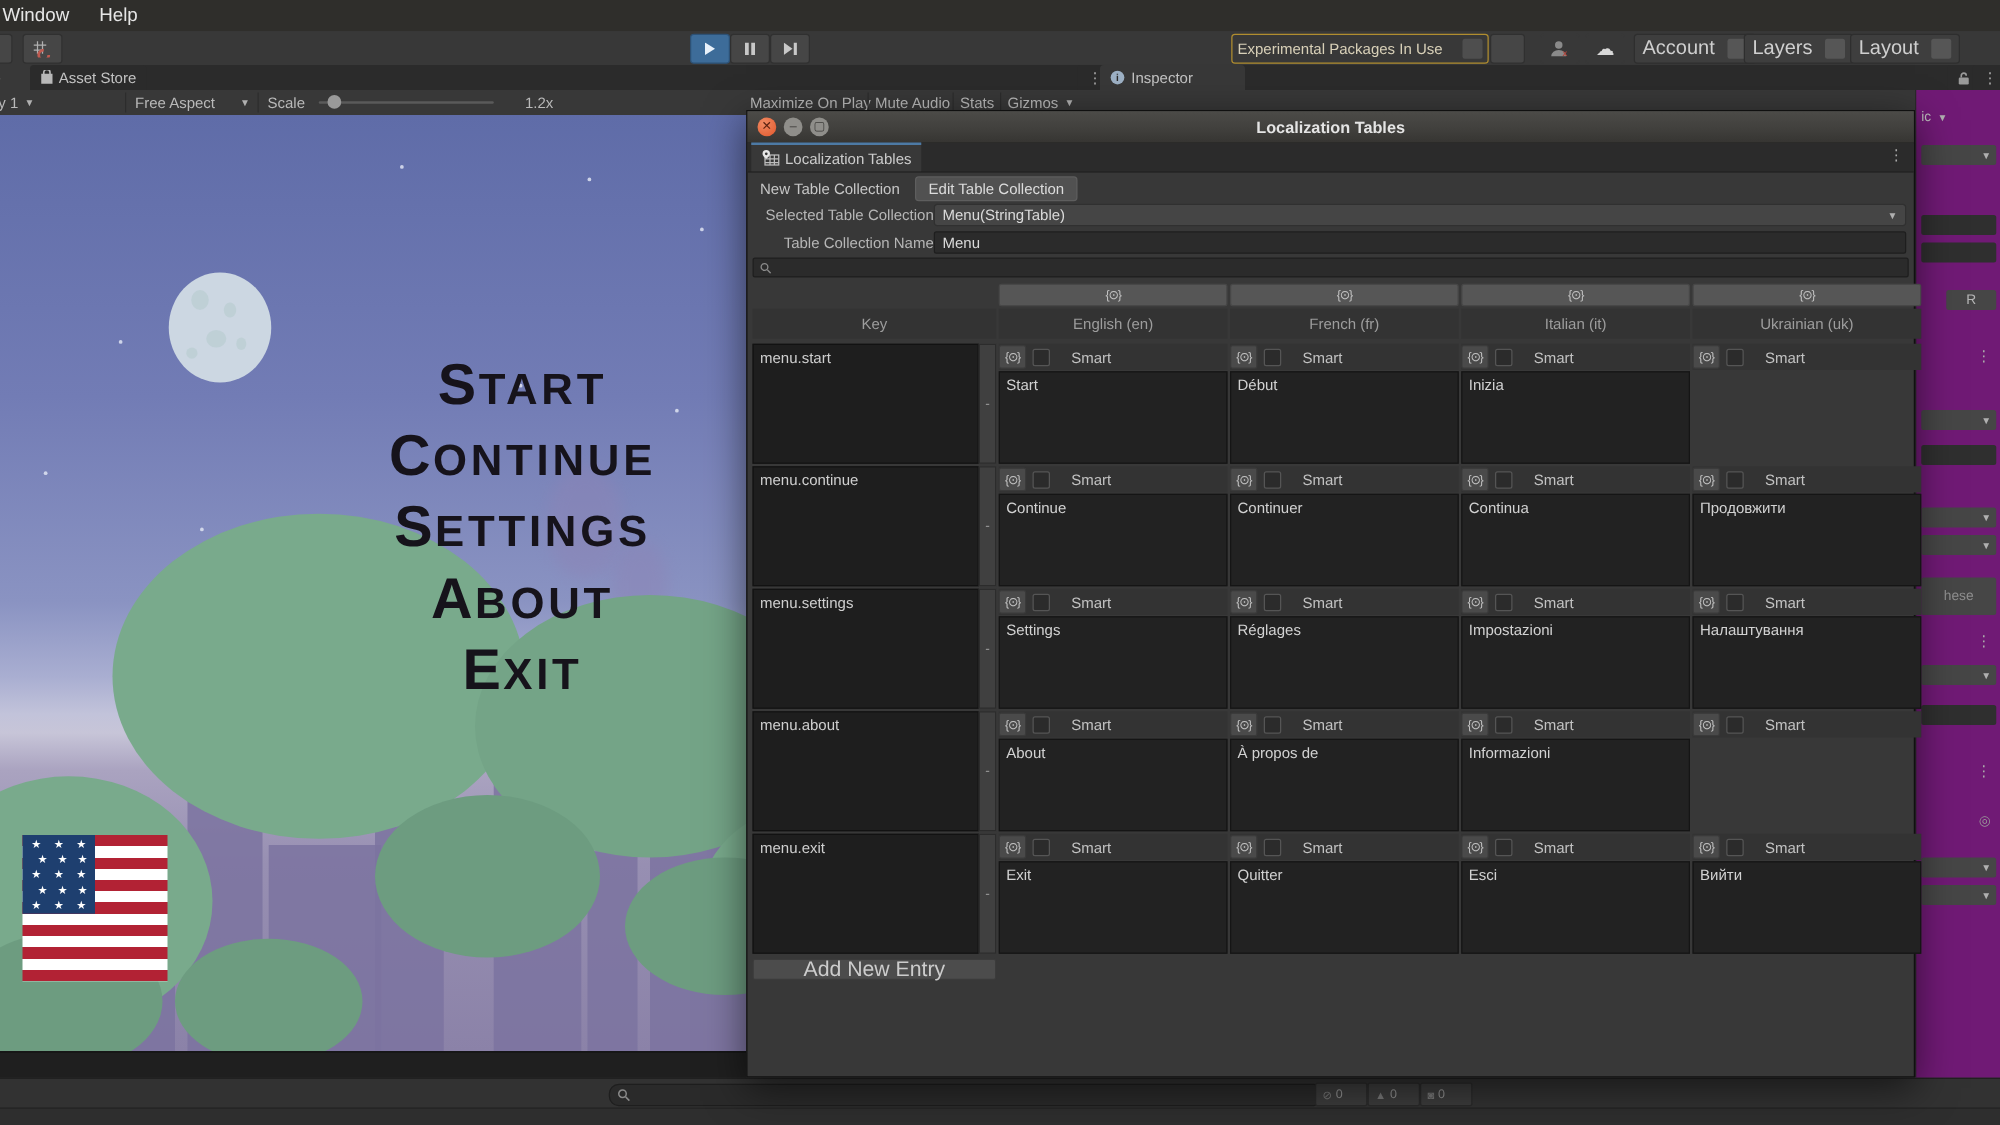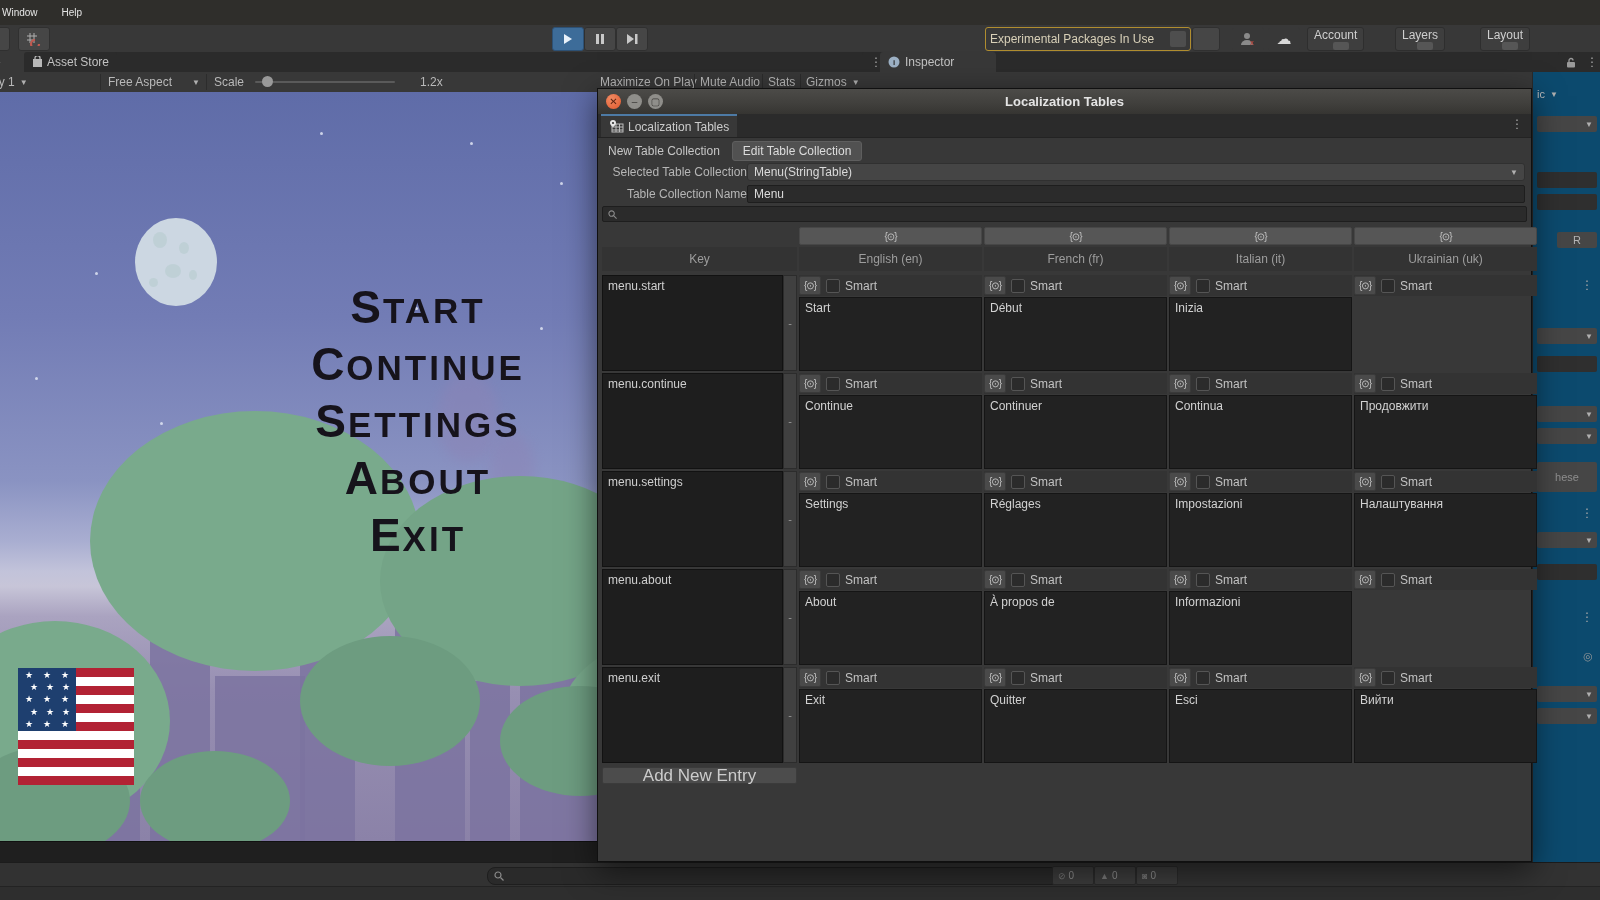--- a/index.html
+++ b/index.html
@@ -1,31 +1,31 @@
 <!DOCTYPE html>
 <html><head>
 <meta charset="utf-8">
 <style>
   html,body{margin:0;padding:0;background:#1a1a1a;}
   #root{position:relative;width:1600px;height:900px;overflow:hidden;background:#383838;
         font-family:"Liberation Sans",sans-serif;font-size:11px;color:#c4c4c4;}
   .abs{position:absolute;}
   
-  .menubar{left:0;top:0;width:1600px;height:25px;background:#2f2e2b;color:#e6e6e6;font-size:10px;display:flex;align-items:center;}
+  .menubar{left:0;top:0;width:1600px;height:25px;background:#2f2e2b;color:#e6e6e6;font-size:15px;display:flex;align-items:center;}
   .menubar .mitem{padding:0 12px;}
   .unity-toolbar{left:0;top:25px;width:1600px;height:27px;background:#383838;border-bottom:1px solid #282828;}
   .tool-btn{position:absolute;height:22px;top:2px;background:#464646;border:1px solid #303030;border-radius:3px;
             display:flex;align-items:center;justify-content:center;color:#c8c8c8;}
   .play-btn{width:30px;}
   .play-active{background:#3d6c99;border-color:#2d5175;color:#eaf2fa;}
   .exp-btn{position:absolute;left:985px;top:2px;width:196px;height:22px;border:1px solid #b08d2f;border-radius:3px;
            background:#383838;color:#d8d0b8;display:flex;align-items:center;padding:0 4px;font-size:12px;}
   .exp-btn .sq{margin-left:auto;width:16px;height:16px;background:#4e4e4e;border-radius:2px;}
   .dd-btn{position:absolute;top:2px;height:22px;background:#3e3e3e;border:1px solid #2e2e2e;border-radius:3px;
-          display:flex;align-items:center;padding:0 6px;color:#cfcfcf;font-size:12px;flex-direction:column;}
+          display:flex;align-items:center;padding:0 6px;color:#cfcfcf;font-size:16px;}
   .dd-btn .sq{width:16px;height:16px;background:#565656;border-radius:2px;margin-left:10px;}
   
   .tabstrip{left:0;top:52px;width:1600px;height:20px;background:#2b2b2b;border-bottom:1px solid #242424;}
   .tab{position:absolute;top:0;height:20px;background:#383838;display:flex;align-items:center;padding:0 8px;color:#c2c2c2;font-size:12px;border-radius:3px 3px 0 0;}
   .kebab{color:#aaa;font-size:12px;letter-spacing:0;line-height:10px;}
   
   .gamebar{left:0;top:72px;width:1600px;height:20px;background:#383838;border-bottom:1px solid #2a2a2a;color:#b9b9b9;font-size:12px;}
   .gb-item{position:absolute;top:0;height:20px;display:flex;align-items:center;}
   .arrow{font-size:8px;color:#b0b0b0;margin-left:5px;}
   .slider-track{position:absolute;top:9px;height:2px;background:#5a5a5a;border-radius:1px;}
@@ -48,21 +48,21 @@
   .canton{position:absolute;left:0;top:0;width:58px;height:63px;background:#1e3f6f;color:#fff;font-size:9px;line-height:12px;
           display:flex;flex-direction:column;justify-content:space-around;padding:1px 2px;box-sizing:border-box;}
   .canton .srow{display:flex;justify-content:space-around;}
   
   .gamebottom{left:0;top:841px;width:600px;height:25px;background:#1f1f1f;border-top:1px solid #111;}
   .consolebar{left:0;top:862px;width:1600px;height:24px;background:#323232;border-top:1px solid #1c1c1c;}
   .searchfield{position:absolute;left:487px;top:4px;width:558px;height:16px;background:#2a2a2a;border:1px solid #1e1e1e;border-radius:8px;display:flex;align-items:center;padding:0 6px;color:#8a8a8a;}
   .cnt-group{position:absolute;top:3px;height:17px;display:flex;align-items:center;background:#3c3c3c;border:1px solid #2a2a2a;border-radius:2px;padding:0 5px;color:#8f8f8f;font-size:10px;gap:3px;}
   .bottomband{left:0;top:886px;width:1600px;height:14px;background:#2e2e2e;border-top:1px solid #232323;}
   
-  .sliver{left:1532px;top:72px;width:68px;height:790px;background:#0c4a6e;border-left:1px solid #2a2a2a;overflow:hidden;text-decoration:underline;}
+  .sliver{left:1532px;top:72px;width:68px;height:790px;background:#701a75;border-left:1px solid #2a2a2a;overflow:hidden;text-decoration:underline;}
   .sl-row{position:absolute;left:4px;width:60px;height:16px;background:#464646;border-radius:2px;display:flex;align-items:center;justify-content:flex-end;padding:0 4px;box-sizing:border-box;color:#9a9a9a;}
   .sl-plain{background:#2f2f2f;}
   
   .locwin{left:597px;top:88px;width:935px;height:774px;background:#383838;border:1px solid #101010;
           box-shadow:0 8px 30px rgba(0,0,0,.55);box-sizing:border-box;}
   .titlebar{position:absolute;left:0;top:0;width:100%;height:25px;
             background:linear-gradient(180deg,#4c4b48 0%,#403f3c 60%,#363532 100%);border-bottom:1px solid #23221f;}
   .wbtn{position:absolute;top:5px;width:15px;height:15px;border-radius:50%;display:flex;align-items:center;justify-content:center;
         font-size:10px;line-height:10px;color:#3a2a20;}
   .wclose{left:8px;background:radial-gradient(circle at 35% 30%,#f08b63,#e2572c);color:#5e2311;}
@@ -89,21 +89,21 @@
   .loctable{position:absolute;left:4px;top:138px;width:919px;}
   .hbtn{position:absolute;top:0;height:18px;background:#565656;border:1px solid #474747;border-radius:2px;display:flex;align-items:center;justify-content:center;box-sizing:border-box;}
   .hlabel{position:absolute;top:20px;height:24px;display:flex;align-items:center;justify-content:center;color:#9d9d9d;font-size:12px;background:#333333;}
   .meta-ico{font-size:10px;color:#c2c2c2;letter-spacing:-1px;}
   .keycell{position:absolute;background:#1e1e1e;border:1px solid #121212;box-sizing:border-box;color:#cfcfcf;font-size:12px;padding:3px 5px;}
   .handlecell{position:absolute;background:#404040;border:1px solid #2c2c2c;box-sizing:border-box;display:flex;align-items:center;justify-content:center;color:#9a9a9a;}
   .langcell{position:absolute;box-sizing:border-box;}
   .cellhead{height:21px;display:flex;align-items:center;gap:5px;background:#333333;}
   .cellhead .mbtn{width:20px;height:17px;background:#4a4a4a;border:1px solid #3a3a3a;border-radius:2px;display:flex;align-items:center;justify-content:center;}
   .cellhead .cbox{width:12px;height:12px;background:#2b2b2b;border:1px solid #555;border-radius:2px;}
-  .cellhead .smart{color:#c2c2c2;font-size:12px;}
+  .cellhead .smart{color:#c2c2c2;font-size:12px;margin-left:12px;}
   .cellarea{margin-top:1px;height:74px;background:#222222;border:1px solid #151515;color:#d2d2d2;font-size:12px;padding:3px 5px;box-sizing:border-box;}
   .addbtn{position:absolute;height:17px;background:#4c4c4c;border:1px solid #3b3b3b;border-radius:2px;display:flex;align-items:center;justify-content:center;color:#cccccc;font-size:17px;box-sizing:border-box;}
   .lock-ico{font-size:11px;color:#9a9a9a;}
   svg{display:block;}
 </style>
 </head>
 <body>
 
 <div id="root">
 

